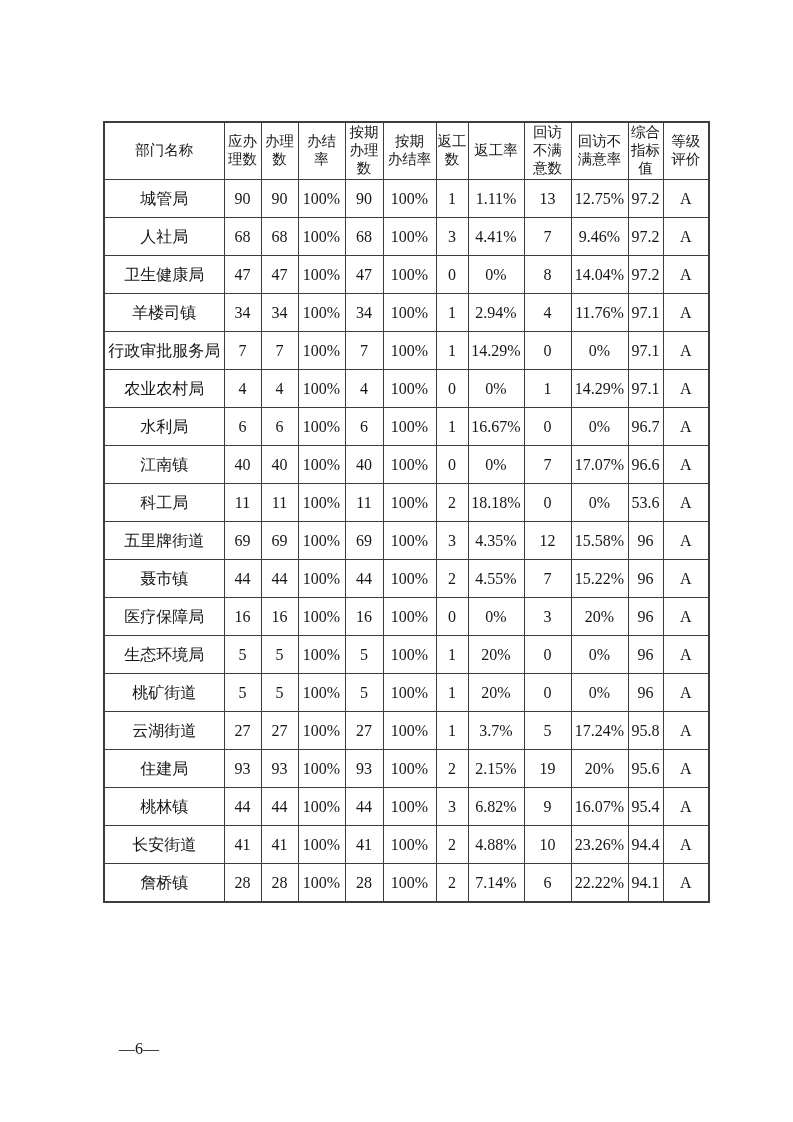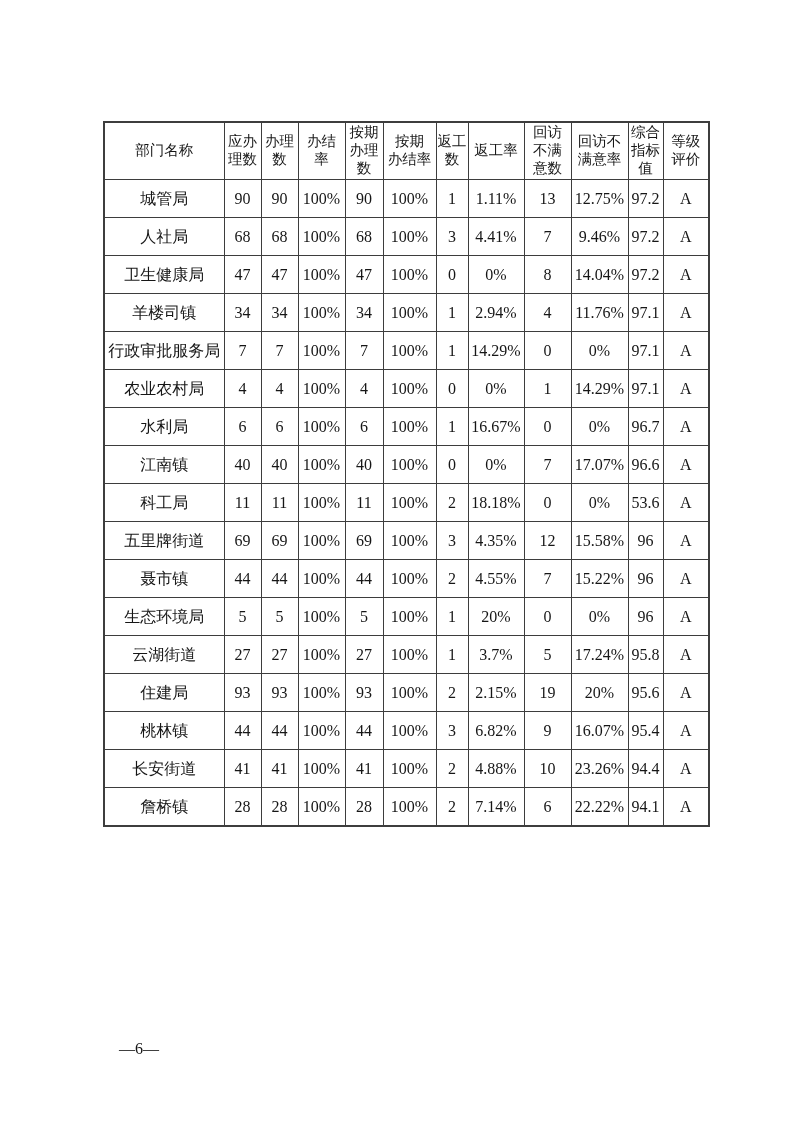--- a/index.html
+++ b/index.html
@@ -256,21 +256,49 @@
           <td>44</td>
           <td>100%</td>
           <td>2</td>
           <td>4.55%</td>
           <td>7</td>
           <td>15.22%</td>
           <td>96</td>
           <td>A</td>
         </tr>
         <tr>
+          <td>医疗保障局</td>
+          <td>16</td>
+          <td>16</td>
+          <td>100%</td>
+          <td>16</td>
+          <td>100%</td>
+          <td>0</td>
+          <td>0%</td>
+          <td>3</td>
+          <td>20%</td>
+          <td>96</td>
+          <td>A</td>
+        </tr>
+        <tr>
           <td>生态环境局</td>
+          <td>5</td>
+          <td>5</td>
+          <td>100%</td>
+          <td>5</td>
+          <td>100%</td>
+          <td>1</td>
+          <td>20%</td>
+          <td>0</td>
+          <td>0%</td>
+          <td>96</td>
+          <td>A</td>
+        </tr>
+        <tr>
+          <td>桃矿街道</td>
           <td>5</td>
           <td>5</td>
           <td>100%</td>
           <td>5</td>
           <td>100%</td>
           <td>1</td>
           <td>20%</td>
           <td>0</td>
           <td>0%</td>
           <td>96</td>

